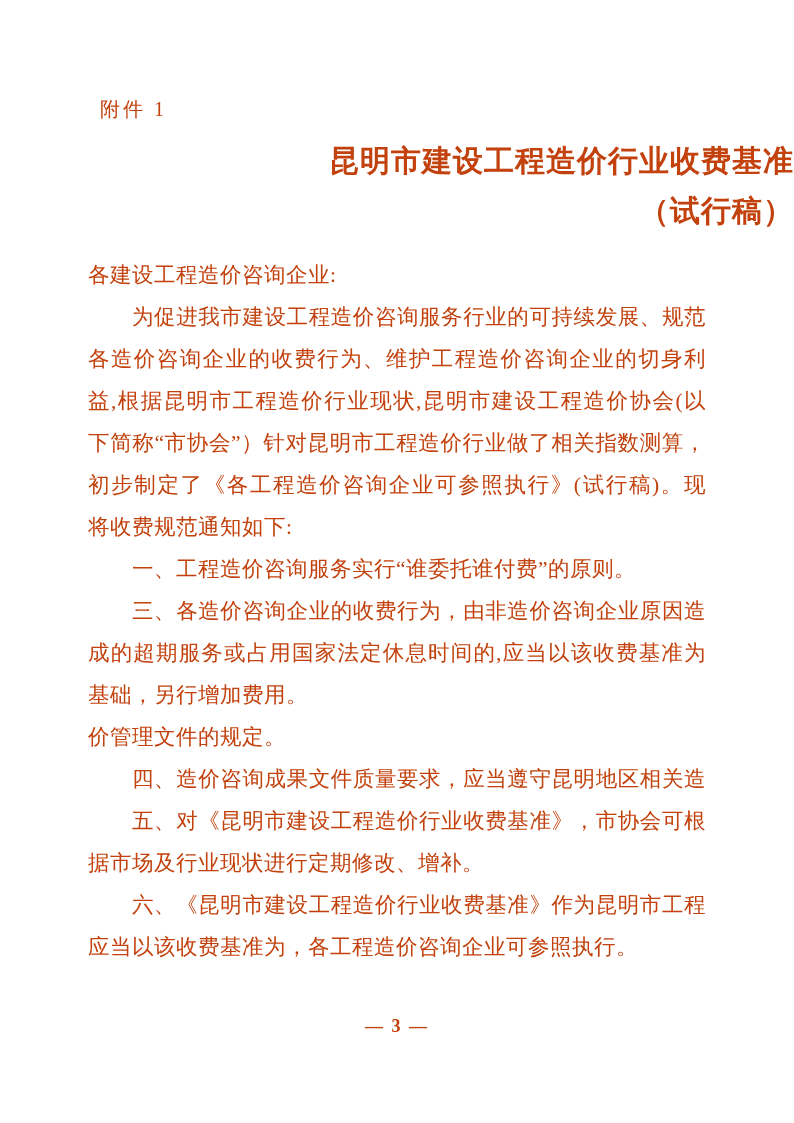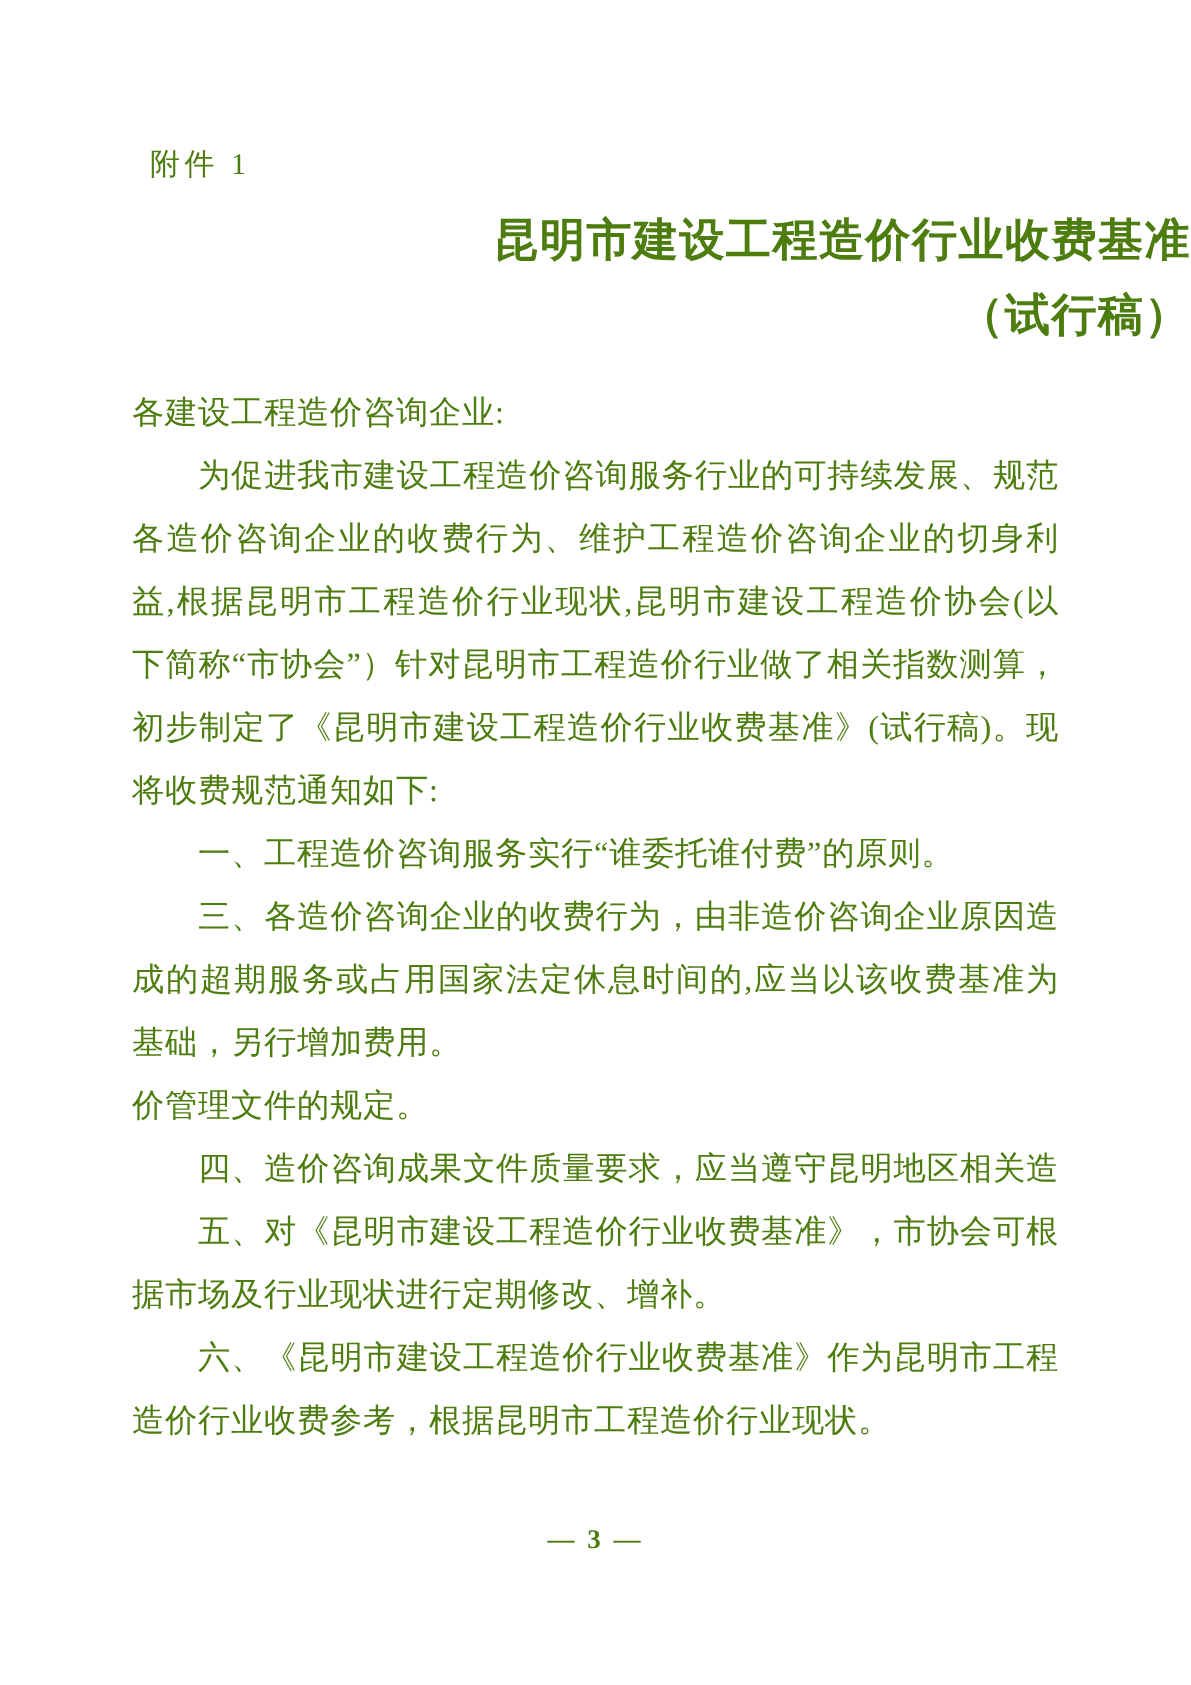--- a/index.html
+++ b/index.html
@@ -5,21 +5,21 @@
   html, body {
     margin: 0;
     padding: 0;
     background: #ffffff;
   }
   .page {
     position: relative;
     width: 794px;
     height: 1123px;
     background: #ffffff;
-    color: #4d7c0f;
+    color: #c2410c;
     font-family: "Liberation Serif", "DejaVu Serif", serif;
     overflow: hidden;
   }
   .attachment-label {
     position: absolute;
     left: 100px;
     top: 96px;
     font-size: 20px;
     letter-spacing: 3px;
   }
@@ -79,29 +79,29 @@
     <div class="title-line">昆明市建设工程造价行业收费基准</div>
     <div class="title-line">（试行稿）</div>
   </div>
 
   <div class="body-text">
     <div class="ln">各建设工程造价咨询企业:</div>
     <div class="ln ind j">为促进我市建设工程造价咨询服务行业的可持续发展、规范</div>
     <div class="ln j">各造价咨询企业的收费行为、维护工程造价咨询企业的切身利</div>
     <div class="ln j">益,根据昆明市工程造价行业现状,昆明市建设工程造价协会(以</div>
     <div class="ln j">下简称“市协会”）针对昆明市工程造价行业做了相关指数测算，</div>
-    <div class="ln j">初步制定了《昆明市建设工程造价行业收费基准》(试行稿)。现</div>
+    <div class="ln j">初步制定了《各工程造价咨询企业可参照执行》(试行稿)。现</div>
     <div class="ln">将收费规范通知如下:</div>
     <div class="ln ind">一、工程造价咨询服务实行“谁委托谁付费”的原则。</div>
     <div class="ln ind j">三、各造价咨询企业的收费行为，由非造价咨询企业原因造</div>
     <div class="ln j">成的超期服务或占用国家法定休息时间的,应当以该收费基准为</div>
     <div class="ln">基础，另行增加费用。</div>
     <div class="ln">价管理文件的规定。</div>
     <div class="ln ind j">四、造价咨询成果文件质量要求，应当遵守昆明地区相关造</div>
     <div class="ln ind j">五、对《昆明市建设工程造价行业收费基准》，市协会可根</div>
     <div class="ln">据市场及行业现状进行定期修改、增补。</div>
     <div class="ln ind j">六、《昆明市建设工程造价行业收费基准》作为昆明市工程</div>
-    <div class="ln">造价行业收费参考，根据昆明市工程造价行业现状。</div>
+    <div class="ln">应当以该收费基准为，各工程造价咨询企业可参照执行。</div>
   </div>
 
   <div class="footer">— 3 —</div>
 
 </div>
 
 </body></html>

